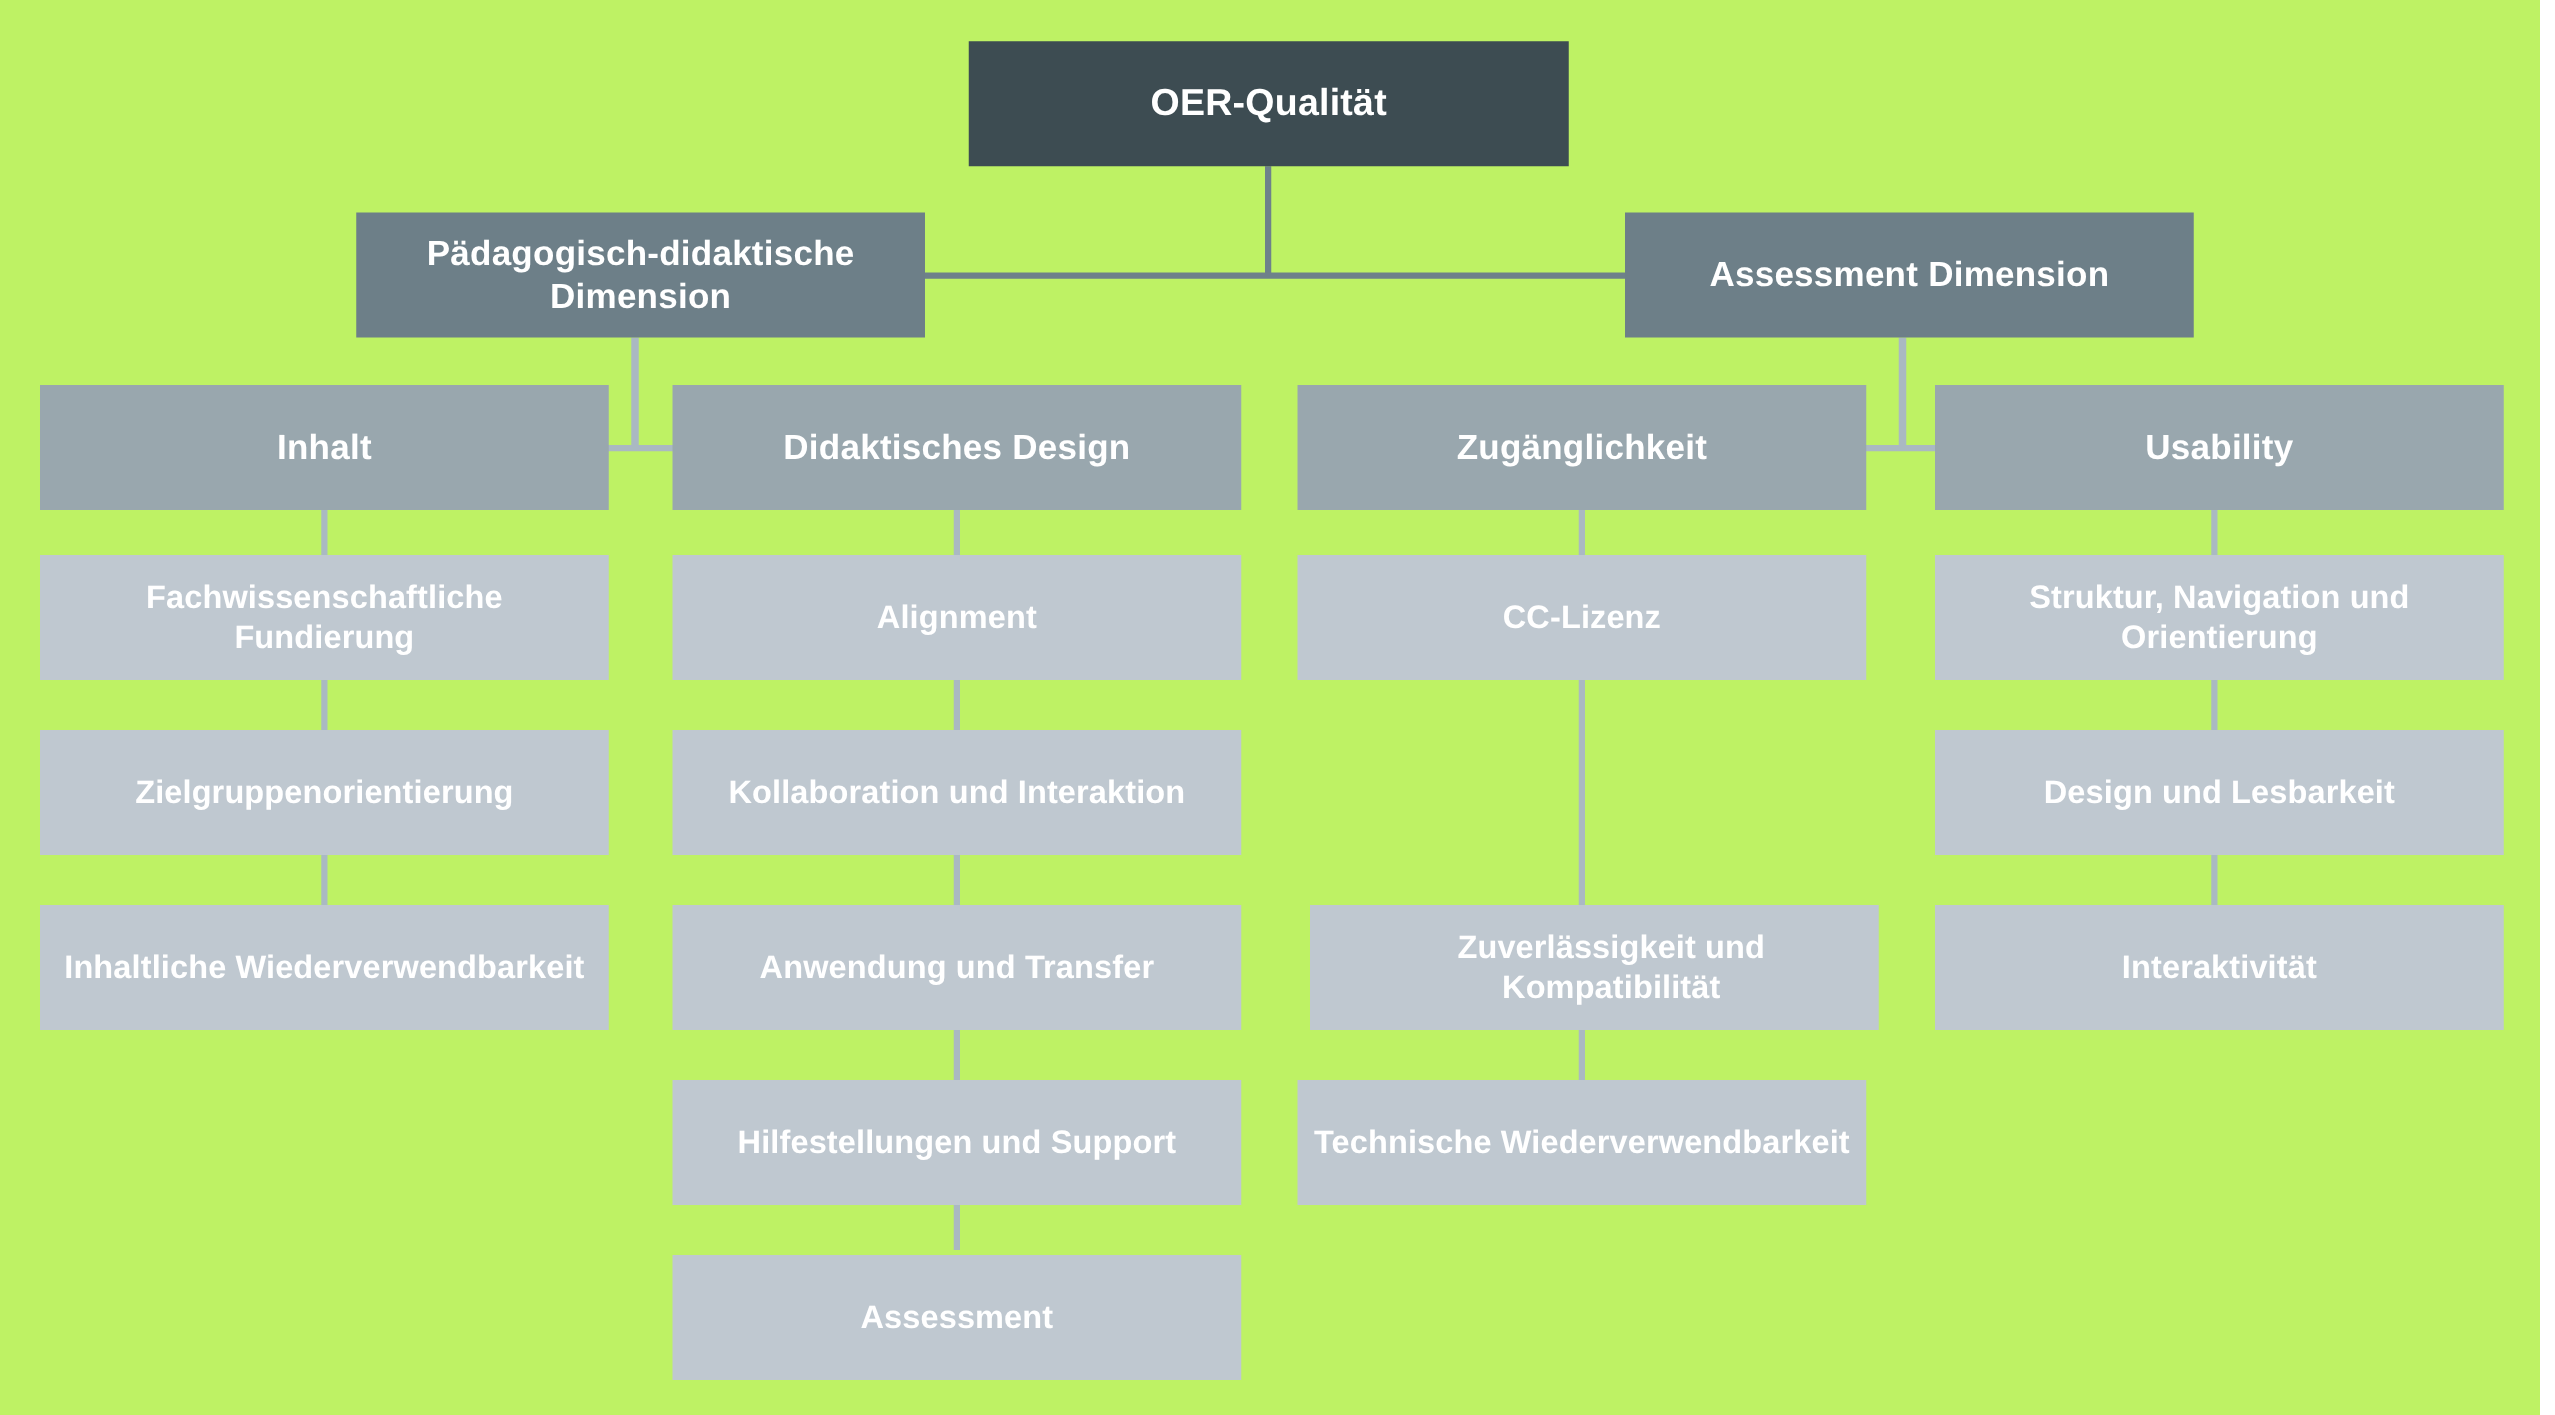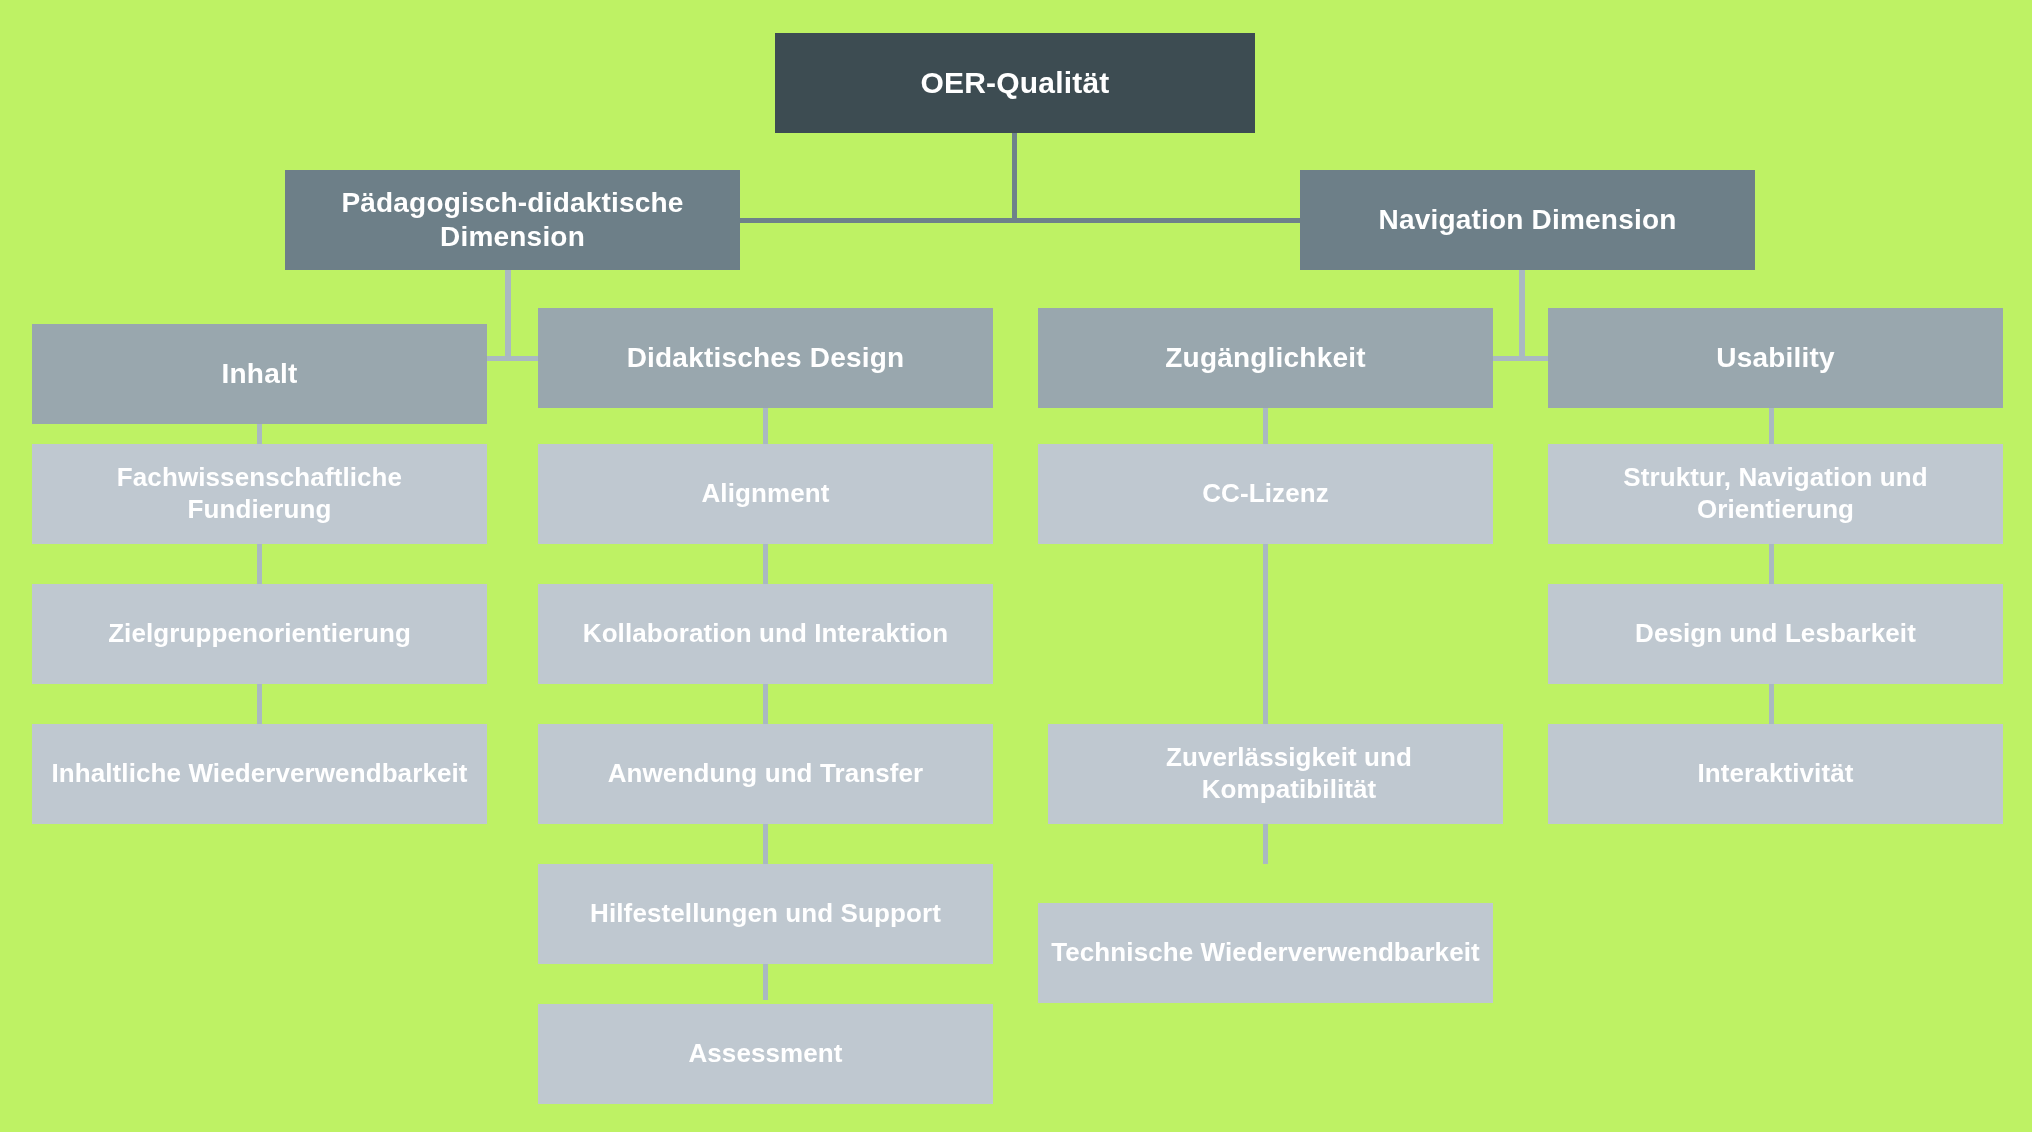--- a/index.html
+++ b/index.html
@@ -72,38 +72,38 @@
   <div class="conn conn-light" style="left:1275px; top:356px; width:500px; height:5px;"></div>
 
   <div class="conn conn-light" style="left:257px; top:408px; width:5px; height:320px;"></div>
   <div class="conn conn-light" style="left:763px; top:408px; width:5px; height:592px;"></div>
   <div class="conn conn-light" style="left:1263px; top:408px; width:5px; height:456px;"></div>
   <div class="conn conn-light" style="left:1769px; top:408px; width:5px; height:320px;"></div>
 
   <div class="node lvl-root" style="left:775px; top:33px; width:480px; height:100px;">OER-Qualität</div>
 
   <div class="node lvl-dim" style="left:285px; top:170px; width:455px; height:100px;">Pädagogisch-didaktische Dimension</div>
-  <div class="node lvl-dim" style="left:1300px; top:170px; width:455px; height:100px;">Navigation Dimension</div>
+  <div class="node lvl-dim" style="left:1300px; top:170px; width:455px; height:100px;">Assessment Dimension</div>
 
-  <div class="node lvl-cat" style="left:32px; top:324px; width:455px; height:100px;">Inhalt</div>
+  <div class="node lvl-cat" style="left:32px; top:308px; width:455px; height:100px;">Inhalt</div>
   <div class="node lvl-cat" style="left:538px; top:308px; width:455px; height:100px;">Didaktisches Design</div>
   <div class="node lvl-cat" style="left:1038px; top:308px; width:455px; height:100px;">Zugänglichkeit</div>
   <div class="node lvl-cat" style="left:1548px; top:308px; width:455px; height:100px;">Usability</div>
 
   <div class="node lvl-leaf" style="left:32px; top:584px; width:455px; height:100px;">Zielgruppenorientierung</div>
   <div class="node lvl-leaf" style="left:32px; top:444px; width:455px; height:100px;">Fachwissenschaftliche Fundierung</div>
   <div class="node lvl-leaf" style="left:32px; top:724px; width:455px; height:100px;">Inhaltliche Wiederverwendbarkeit</div>
 
   <div class="node lvl-leaf" style="left:538px; top:444px; width:455px; height:100px;">Alignment</div>
   <div class="node lvl-leaf" style="left:538px; top:584px; width:455px; height:100px;">Kollaboration und Interaktion</div>
   <div class="node lvl-leaf" style="left:538px; top:724px; width:455px; height:100px;">Anwendung und Transfer</div>
   <div class="node lvl-leaf" style="left:538px; top:864px; width:455px; height:100px;">Hilfestellungen und Support</div>
   <div class="node lvl-leaf" style="left:538px; top:1004px; width:455px; height:100px;">Assessment</div>
 
   <div class="node lvl-leaf" style="left:1038px; top:444px; width:455px; height:100px;">CC-Lizenz</div>
   <div class="node lvl-leaf" style="left:1048px; top:724px; width:455px; height:100px;padding-left:37px;">Zuverlässigkeit und Kompatibilität</div>
-  <div class="node lvl-leaf" style="left:1038px; top:864px; width:455px; height:100px;margin-top:39px;">Technische Wiederverwendbarkeit</div>
+  <div class="node lvl-leaf" style="left:1038px; top:864px; width:455px; height:100px;">Technische Wiederverwendbarkeit</div>
 
   <div class="node lvl-leaf" style="left:1548px; top:444px; width:455px; height:100px;">Struktur, Navigation und Orientierung</div>
   <div class="node lvl-leaf" style="left:1548px; top:584px; width:455px; height:100px;">Design und Lesbarkeit</div>
   <div class="node lvl-leaf" style="left:1548px; top:724px; width:455px; height:100px;">Interaktivität</div>
 
 </div>
 
 </body></html>

